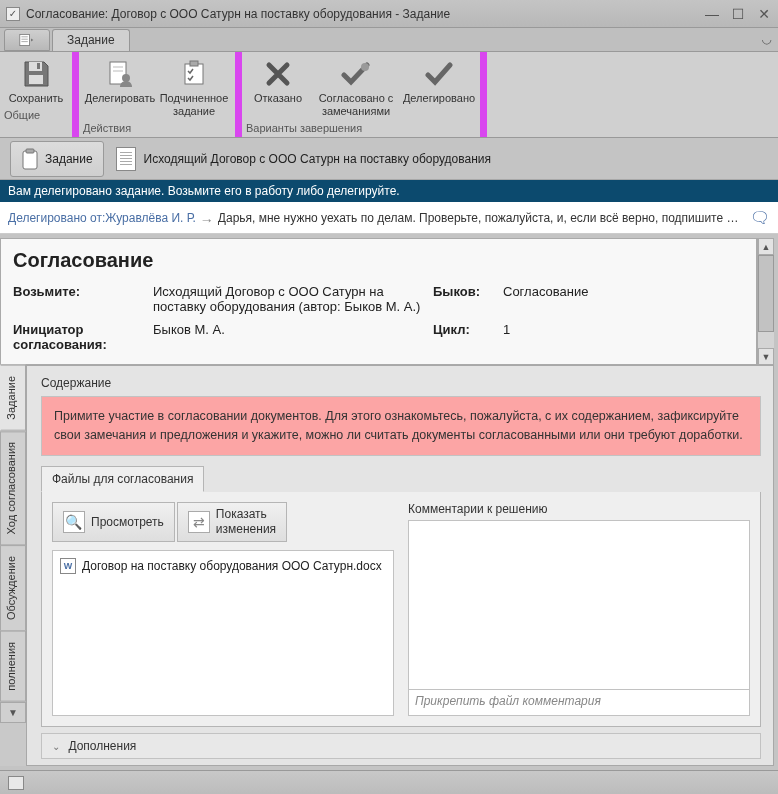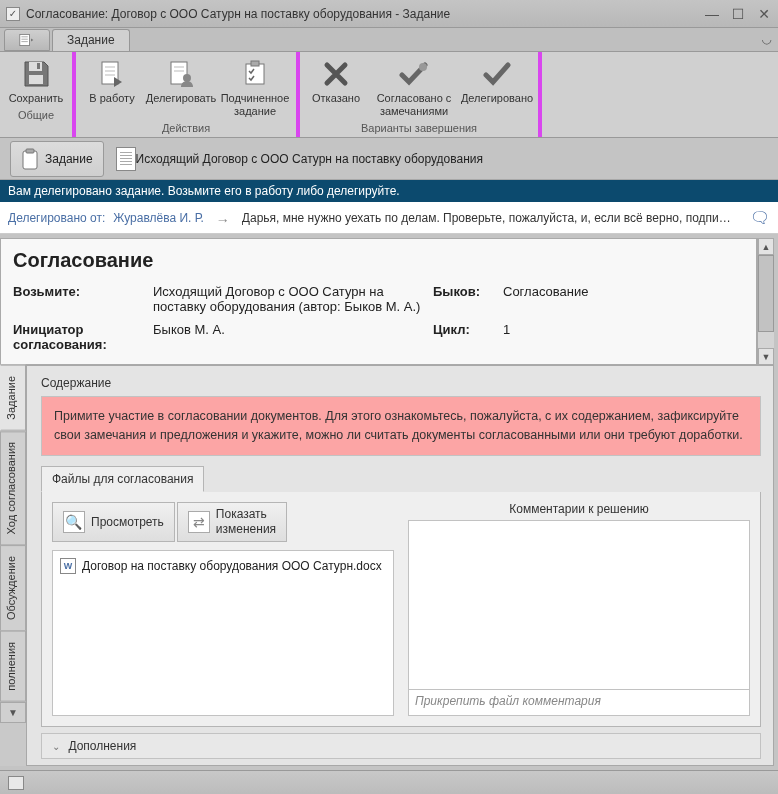--- a/index.html
+++ b/index.html
@@ -9,35 +9,35 @@
   .titlebar .chk { width: 14px; height: 14px; background:#eee; border:1px solid #888; display:inline-flex; align-items:center; justify-content:center; font-size:10px; color:#555; margin-right:6px;}
   .titlebar .title { font-size: 12px; color: #333; flex:1; }
   .titlebar .winbtns { display:flex; gap:10px; }
   .winbtn { width:16px; height:16px; display:flex; align-items:center; justify-content:center; color:#555; font-size:14px; cursor:pointer; }
   .ribbon-top { height: 24px; background:#bfbfbf; display:flex; align-items:flex-end; border-bottom:1px solid #999; padding-left:4px; position:relative;}
   .filebtn { width:46px; height:22px; background:linear-gradient(#cfcfcf,#b8b8b8); border:1px solid #969696; border-radius:3px 3px 0 0; margin-right:2px; display:flex; align-items:center; justify-content:center; }
   .filebtn svg { width:16px; height:14px; }
   .ribtab { height:22px; padding:3px 14px 0; font-size:12px; color:#333; background:#d0d0d0; border:1px solid #969696; border-bottom:none; border-radius:3px 3px 0 0;}
   .ribbon-collapse { position:absolute; right:6px; top:4px; color:#555; font-size:12px; cursor:pointer;}
   .ribbon { background:#d0d0d0; border-bottom:1px solid #999; display:flex; }
-  .group { display:flex; flex-direction:column; align-items:center; border-right:4px solid #d946ef; padding:2px 4px 0; }
+  .group { display:flex; flex-direction:column; align-items:center; border-right:7px solid #d946ef; padding:2px 4px 0; }
   .group-row { display:flex; }
   .ribbtn { display:flex; flex-direction:column; align-items:center; width:74px; padding:4px 2px 2px; }
   .ribbtn.narrow { width:64px; }
   .ribbtn.wide { width:92px; }
   .ribicon { width:32px; height:32px; display:flex; align-items:center; justify-content:center; margin-bottom:2px; }
   .riblabel { font-size:11px; color:#333; text-align:center; line-height:1.2; }
-  .group-title { font-size:11px; color:#555; text-align:center; padding:2px 0 3px; width:100%; }
+  .group-title { font-size:11px; color:#555; padding:2px 0 3px; width:100%; }
   .tabbar { height:42px; background:#c4c4c4; display:flex; align-items:center; padding:0 10px; gap:12px; border-bottom:1px solid #a8a8a8;}
   .tabbtn { display:flex; align-items:center; gap:6px; padding:6px 10px; border:1px solid #9a9a9a; background:linear-gradient(#dcdcdc,#cfcfcf); border-radius:3px; font-size:12px; color:#222; }
-  .tabbar .doc { display:flex; align-items:center; gap:0; font-size:12px; color:#222;}
+  .tabbar .doc { display:flex; align-items:center; gap:8px; font-size:12px; color:#222;}
   .doc .docicon{ width:20px; height:24px; border:1px solid #888; background:#fff; position:relative;}
   .doc .docicon::after{content:"";position:absolute;left:3px;right:3px;top:4px;border-top:1px solid #aaa;box-shadow:0 3px 0 #aaa,0 6px 0 #aaa,0 9px 0 #aaa,0 12px 0 #aaa;}
   .info-strip { background:#0c4a6e; color:#fff; font-size:12px; padding:4px 8px; }
-  .deleg-row { background:#fff; padding:6px 8px; font-size:12px; color:#333; display:flex; align-items:center; gap:8px; border-bottom:1px solid #ccc;}
+  .deleg-row { background:#fff; padding:6px 8px; font-size:12px; color:#333; display:flex; align-items:center; gap:0; border-bottom:1px solid #ccc;}
   .deleg-row .lbl { color:#4a6fa5; }
   .deleg-row .nm { color:#4a6fa5; }
   .deleg-row .arr { color:#888; margin:0 4px; font-size:14px;}
   .deleg-row .msg { color:#333; flex:1; white-space:nowrap; overflow:hidden; text-overflow:ellipsis;}
   .deleg-row .cmt { color:#4a6fa5; font-size:16px; margin-left:6px;}
   .content { flex:1; display:flex; background:#c4c4c4; overflow:hidden; }
   .content-inner { flex:1; display:flex; flex-direction:column; margin:4px 4px 4px 0; }
   .scroll-sim { width:17px; background:#d4d4d4; border-left:1px solid #aaa; display:flex; flex-direction:column; }
   .scroll-sim .sbtn{height:17px;background:#e3e3e3;border:1px solid #aaa;display:flex;align-items:center;justify-content:center;font-size:9px;color:#555;}
   .scroll-sim .thumb{flex:0 0 60%;background:#c2c2c2;border:1px solid #999;margin:0;}
@@ -62,21 +62,21 @@
   .subtab.active { background:#efefef; border-bottom-color:#efefef;}
   .subpanel { background:#efefef; border:1px solid #b5b5b5; border-top:none; padding:10px; flex:1; display:flex; gap:14px; }
   .left-col { flex:1; display:flex; flex-direction:column; }
   .actions { display:flex; gap:2px; margin-bottom:8px;}
   .actbtn { display:flex; align-items:center; gap:6px; padding:4px 10px; background:linear-gradient(#f0f0f0,#dedede); border:1px solid #b5b5b5; font-size:12px; color:#333; height:40px;}
   .actbtn .aicon{width:22px;height:22px;border:1px solid #aaa;background:#fff;display:flex;align-items:center;justify-content:center;font-size:14px;color:#888;}
   .filelist { background:#fff; border:1px solid #c2c2c2; flex:1; padding:4px;}
   .filerow { display:flex; align-items:center; gap:6px; padding:3px; font-size:12px; color:#222;}
   .filerow .ficon{width:16px;height:16px;border:1px solid #888;background:#fff;font-size:9px;display:flex;align-items:center;justify-content:center;color:#4a6fa5;font-weight:bold;}
   .right-col { flex:1; display:flex; flex-direction:column;}
-  .right-col .clabel{ font-size:12px; color:#333; margin-bottom:4px;text-align:center;}
+  .right-col .clabel{ font-size:12px; color:#333; margin-bottom:4px;}
   .right-col textarea{ flex:1; background:#fff; border:1px solid #c2c2c2; resize:none; font-size:12px; padding:4px;}
   .attach { height:26px; background:#fff; border:1px solid #c2c2c2; border-top:none; font-size:12px; font-style:italic; color:#888; padding:4px 6px;}
   .addl { margin-top:6px; background:#e8e8e8; border:1px solid #c2c2c2; padding:5px 10px; font-size:12px; color:#333; display:flex; align-items:center; gap:8px;}
   .addl .chev{color:#777;font-size:10px;}
   .statusbar { height:24px; background:linear-gradient(#c8c8c8,#bcbcbc); border-top:1px solid #999; display:flex; align-items:center; padding:0 8px;}
   .statusbar .sicon{width:16px;height:14px;border:1px solid #888;background:#e8e8e8;}
   svg { display:block; }
 </style>
 </head>
 <body>
@@ -117,30 +117,20 @@
                 <rect x="16" y="4" width="3" height="6" fill="#777"></rect>
               </svg>
           </span>
           <span class="riblabel">Сохранить</span>
         </div>
       </div>
       <div class="group-title">Общие</div>
     </div>
     <div class="group">
       <div class="group-row">
-        <div class="ribbtn narrow">
-          <span class="ribicon">
-            <svg width="30" height="30" viewBox="0 0 30 30">
-                <rect x="5" y="3" width="16" height="22" fill="#fff" stroke="#777"></rect>
-                <path d="M8 8h10M8 12h10M8 16h10" stroke="#bbb"></path>
-                <path d="M17 18l8 5-8 5z" fill="#666"></path>
-              </svg>
-          </span>
-          <span class="riblabel">В работу</span>
-        </div>
         <div class="ribbtn">
           <span class="ribicon">
             <svg width="30" height="30" viewBox="0 0 30 30">
                 <rect x="5" y="3" width="16" height="22" fill="#fff" stroke="#777"></rect>
                 <path d="M8 8h10M8 12h10" stroke="#bbb"></path>
                 <circle cx="21" cy="19" r="4" fill="#888"></circle>
                 <path d="M15 28c0-4 3-6 6-6s6 2 6 6" fill="#888"></path>
               </svg>
           </span>
           <span class="riblabel">Делегировать</span>

